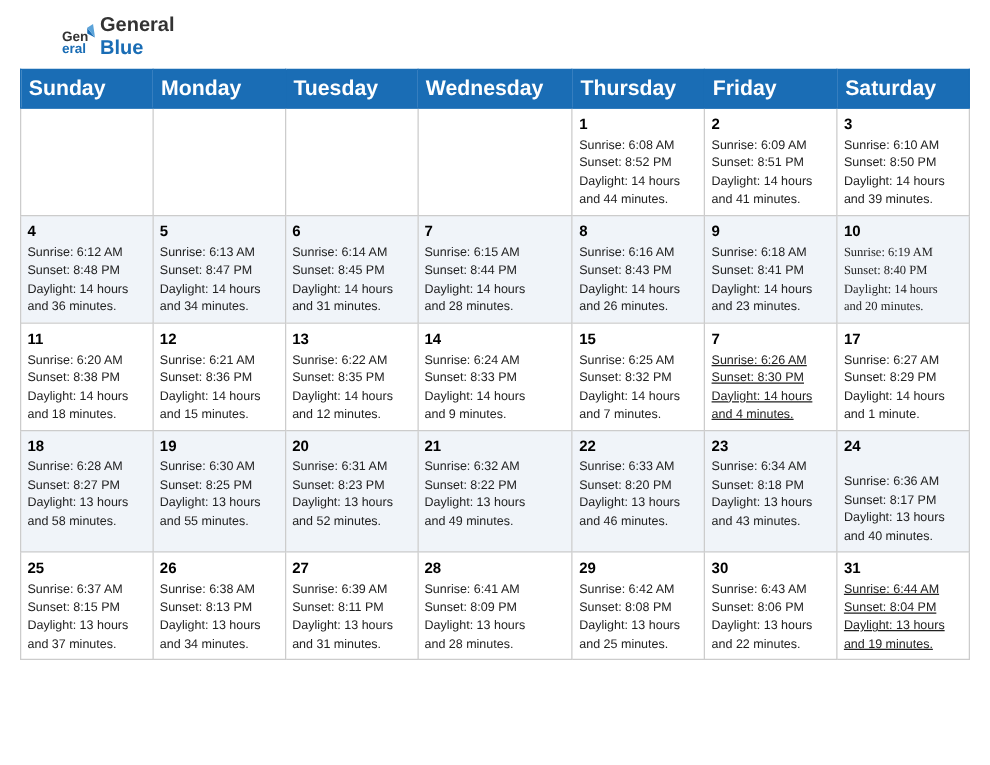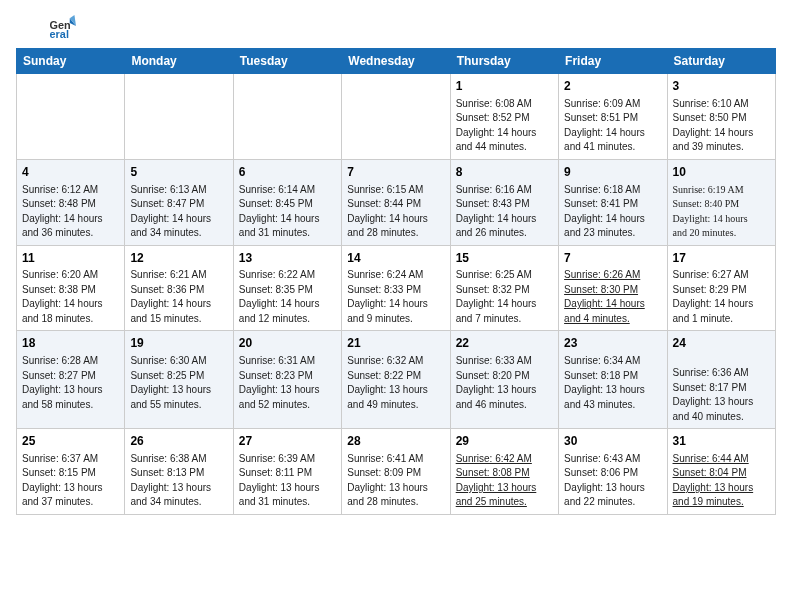--- a/index.html
+++ b/index.html
@@ -47,21 +47,21 @@
       border-collapse: collapse;
       font-size: 10.5px;
     }
     thead tr {
       background: #1a6db5;
       color: #fff;
     }
     thead th {
       padding: 5px 6px;
       text-align: left;
-      font-size: 12px;
+      font-size: 17px;
       font-weight: bold;
       border: 1px solid #1a6db5;
     }
     tbody tr {
       vertical-align: top;
     }
     tbody tr:nth-child(odd) {
       background: #fff;
     }
     tbody tr:nth-child(even) {
@@ -91,20 +91,24 @@
 
 <div class="container">
   <div class="header-row">
     <div class="logo">
       <svg class="logo-icon" viewBox="0 0 36 36">
         <text x="2" y="22" font-size="14" font-weight="bold" fill="#333">Gen</text>
         <text x="2" y="34" font-size="14" font-weight="bold" fill="#1a6db5">eral</text>
         <polygon points="28,8 36,18 28,14" fill="#1a6db5"></polygon>
         <polygon points="28,8 34,4 36,18" fill="#5ba3d9"></polygon>
       </svg>
+      <div>
+        <div style="font-size:16px;font-weight:bold;color:#333;line-height:1.1;">General</div>
+        <div style="font-size:16px;font-weight:bold;color:#1a6db5;line-height:1.1;">Blue</div>
+      </div>
     </div>
     <div class="title-block">
       <div class="main-title"></div>
       <div class="subtitle"></div>
     </div>
   </div>
 
   <table>
     <thead>
       <tr>
@@ -322,21 +326,21 @@
           </td>
           <td>
             <span class="day-num">28</span>
             <div class="cell-text" style="white-space: pre-line;">Sunrise: 6:41 AM
 Sunset: 8:09 PM
 Daylight: 13 hours
 and 28 minutes.</div>
           </td>
           <td>
             <span class="day-num">29</span>
-            <div class="cell-text" style="white-space: pre-line; text-decoration: underline;">Sunrise: 6:42 AM
+            <div class="cell-text" style="white-space: pre-line;">Sunrise: 6:42 AM
 Sunset: 8:08 PM
 Daylight: 13 hours
 and 25 minutes.</div>
           </td>
           <td>
             <span class="day-num">30</span>
             <div class="cell-text" style="white-space: pre-line;">Sunrise: 6:43 AM
 Sunset: 8:06 PM
 Daylight: 13 hours
 and 22 minutes.</div>

